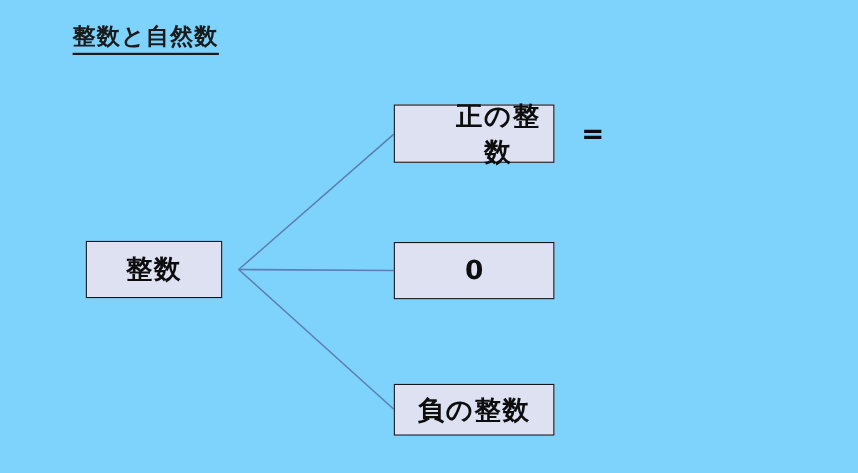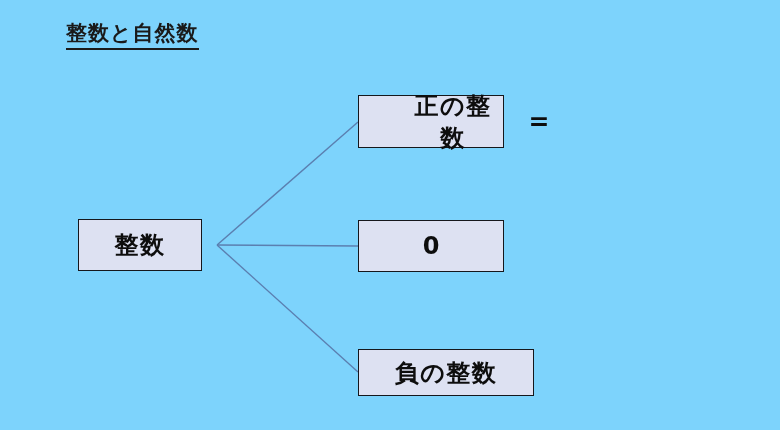--- a/index.html
+++ b/index.html
@@ -41,21 +41,21 @@
     letter-spacing: 1.5px;
     display: flex;
     align-items: center;
     justify-content: center;
     text-align: center;
   }
   #node-positive { left: 358px; top: 95px;  width: 146px; height: 53px; padding-left: 44px; }
   #node-natural  { left: 573px; top: 96px;  width: 144px; height: 50px; }
   #node-integer  { left: 78px;  top: 219px; width: 124px; height: 52px; font-family: Liberation Serif, serif; }
   #node-zero     { left: 358px; top: 220px; width: 146px; height: 52px; }
-  #node-negative { left: 358px; top: 349px; width: 176px; height: 47px; }
+  #node-negative { left: 358px; top: 349px; width: 146px; height: 47px; }
   #node-zero .node-label { letter-spacing: 0; }
   #equals {
     position: absolute;
     left: 524px;
     top: 104px;
     width: 30px;
     height: 34px;
     display: flex;
     align-items: center;
     justify-content: center;

